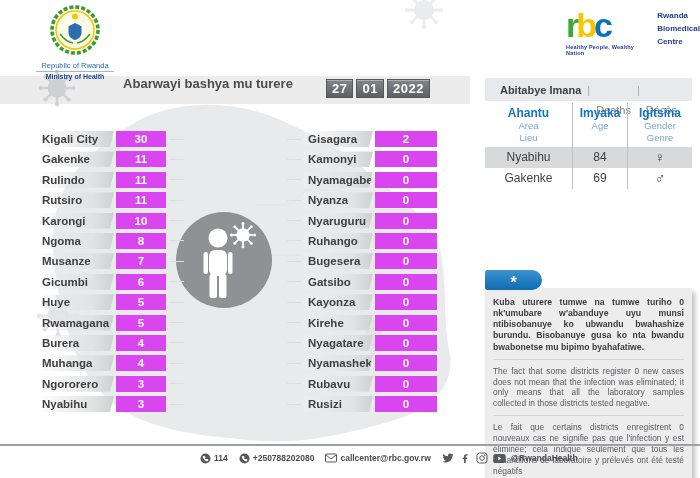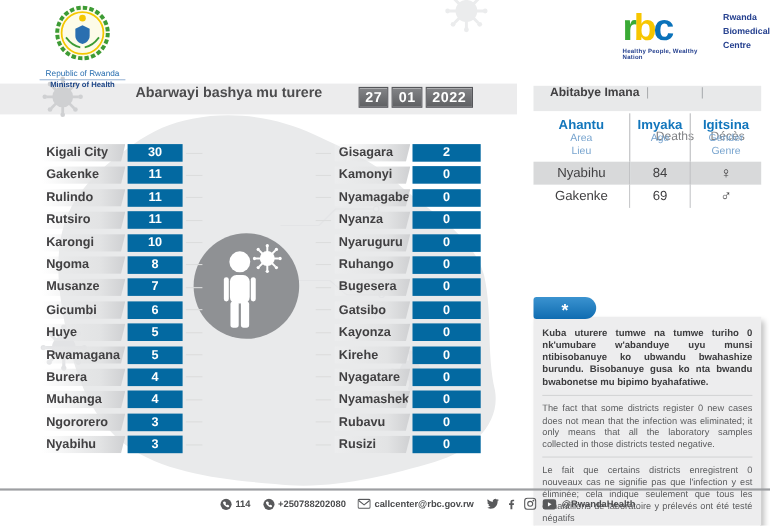--- a/index.html
+++ b/index.html
@@ -39,33 +39,33 @@
   .dcol{z-index:2;display:flex;flex-direction:column;}
   #dcol-left{left:38px;top:131px;}
   #dcol-right{left:287px;top:131px;}
   .drow{display:flex;height:16px;margin-bottom:4.4px;align-items:center;}
   .dlabel{display:block;height:16px;line-height:16px;font-weight:bold;font-size:11.5px;color:#414042;
       padding-left:4px;white-space:nowrap;overflow:hidden;
       background:linear-gradient(to right, rgba(255,255,255,.15) 0%, #e2e3e4 70%, #cfd0d2 100%);
       clip-path:polygon(0 0,100% 0,calc(100% - 4px) 100%,0 100%);}
   #dcol-left .dlabel{width:72px;}
   #dcol-right .dlabel{width:65px;padding-left:4px;}
-  .dvalue{display:block;height:16px;line-height:16px;background:#0369a1;color:#fff;font-weight:bold;
+  .dvalue{display:block;height:16px;line-height:16px;background:#d946ef;color:#fff;font-weight:bold;
       font-size:11.5px;text-align:center;margin-left:2px;}
   #dcol-left .dvalue{width:50px;}
   #dcol-right .dvalue{width:62px;}
   .leader{width:15px;height:1px;background:#dcdddd;margin-left:3px;}
   .leader-l{width:14px;height:1px;background:#dcdddd;margin-right:3px;}
 
   
   #figure-circle{left:176px;top:212px;width:96px;height:96px;border-radius:50%;background:#8f9194;z-index:1;}
 
   
   #deaths-bar{left:485px;top:78px;width:207px;height:23px;background:#e8e9ea;display:flex;
-      justify-content:center;gap:6px;font-size:11px;z-index:2;}
+      align-items:center;justify-content:center;gap:6px;font-size:11px;z-index:2;}
   #deaths-bar .t-rw{font-weight:bold;color:#414042;}
   #deaths-bar .t-sep{color:#a7a9ac;}
   #deaths-bar .t-en,#deaths-bar .t-fr{color:#808285;margin-top:40px;}
   #deaths-table{left:485px;top:103px;width:207px;display:grid;grid-template-columns:88px 55px 64px;z-index:2;}
   .dt-h{padding:3px 0 4px;text-align:center;}
   .dt-h .rw{display:block;font-size:12px;font-weight:bold;color:#1276bc;line-height:14px;}
   .dt-h .tr{display:block;font-size:9.5px;color:#79a5cf;line-height:11.5px;}
   .cb{border-right:1px solid #bcbec0;}
   .dt-c{height:21px;line-height:21px;text-align:center;font-size:12px;color:#414042;}
   .rowbg1{background:#d8d9da;}

